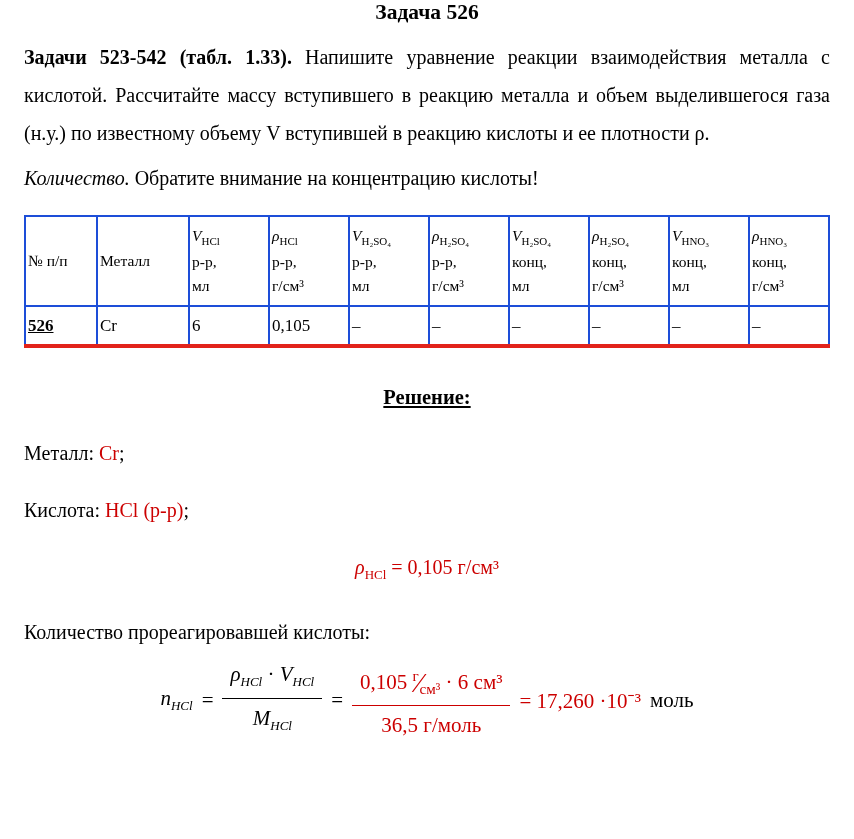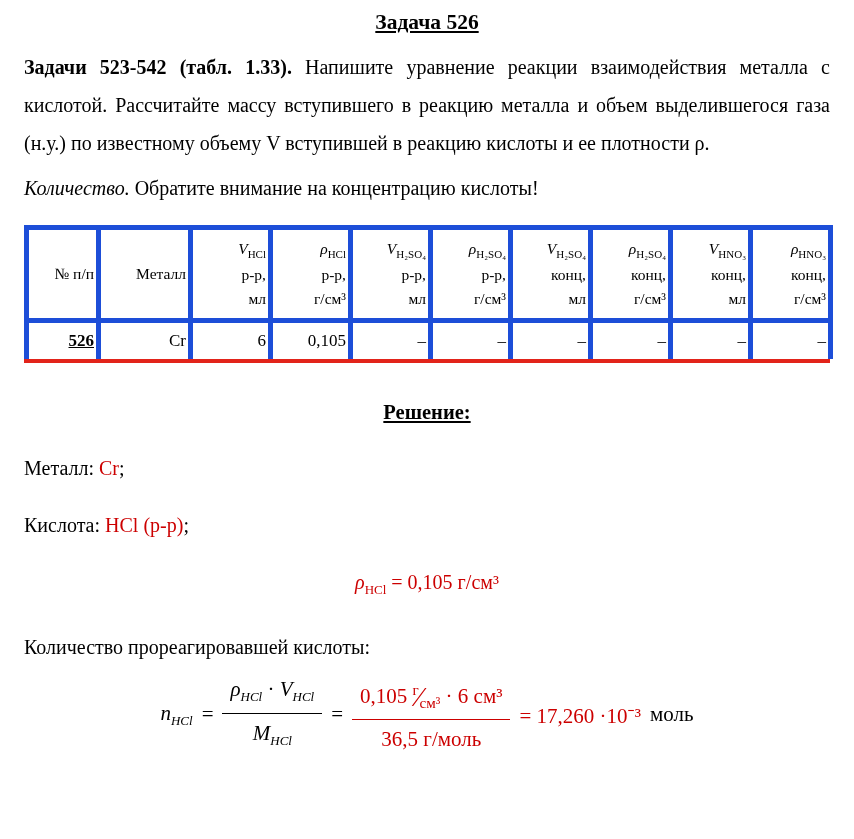--- a/index.html
+++ b/index.html
@@ -7,36 +7,36 @@
     --table-line-red:#e2231a;
   }
   *{margin:0;padding:0;box-sizing:border-box;}
   html,body{background:#fff;}
   .page{
     width:854px;height:839px;overflow:hidden;background:#fff;
     font-family:"Liberation Serif", serif;color:#000;
     padding:0 24px;position:relative;
   }
   .title{
-    font-size:21.5px;font-weight:bold;text-decoration:underline;
-    text-align:center;margin-top:10px;
+    font-size:21.5px;font-weight:bold;
+    text-align:center;margin-top:0;
   }
   .intro{
     margin-top:13px;font-size:20px;line-height:38px;text-align:justify;
   }
   .intro b{font-weight:bold;}
   .note{
     margin-top:13px;font-size:20px;line-height:26px;
   }
   .note i{font-style:italic;}
   table.data{
     width:100%;border-collapse:collapse;margin-top:24px;table-layout:fixed;
   }
   table.data th, table.data td{
-    border:5px solid #1d4ed8;text-align:right;vertical-align:middle;
+    border:2px solid #1d4ed8;text-align:left;vertical-align:middle;
   }
   table.data th{
     font-weight:normal;font-size:15.5px;line-height:1.55;padding:7px 2px;
   }
   table.data th .hsym{font-style:italic;}
   table.data th sub{font-size:11px;font-style:normal;}
   table.data td{
     font-size:17px;height:38px;padding:2px;
   }
   table.data td.bold{font-weight:bold;text-decoration:underline;}

